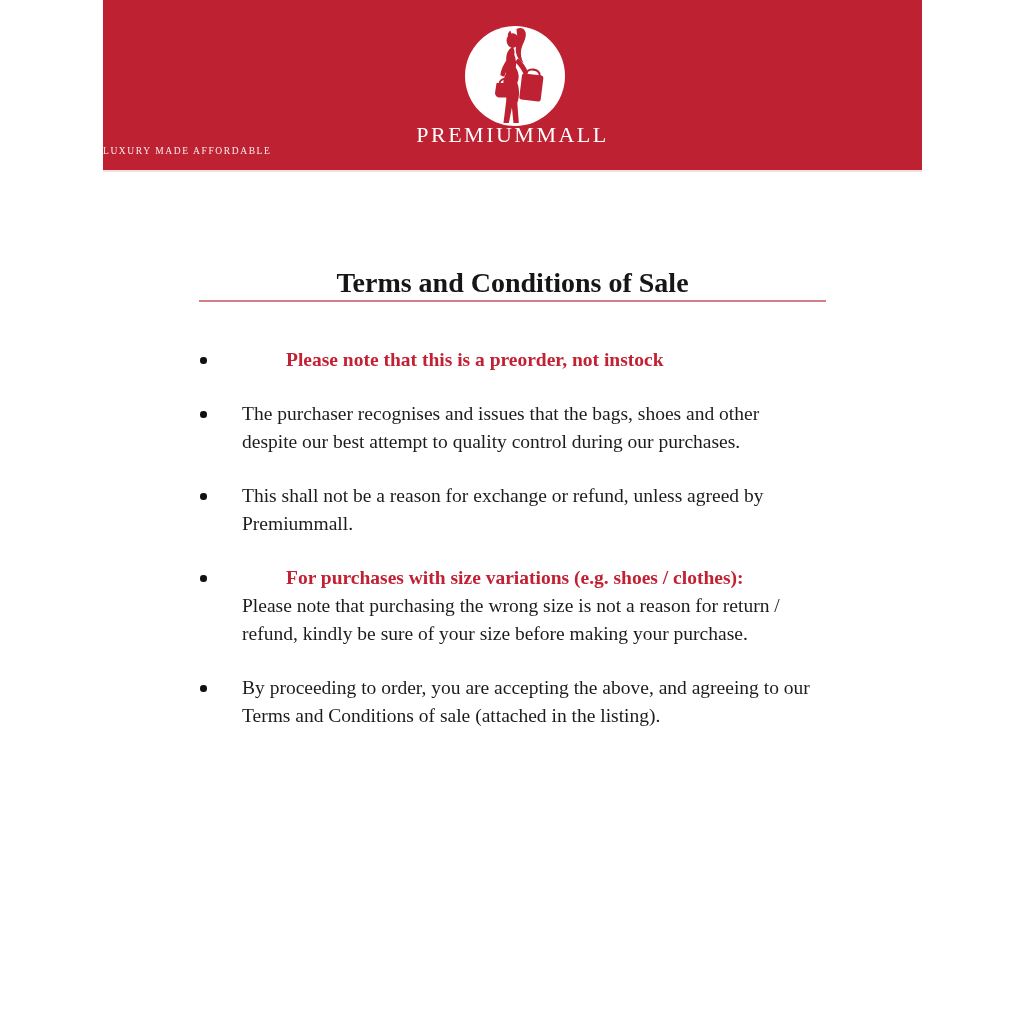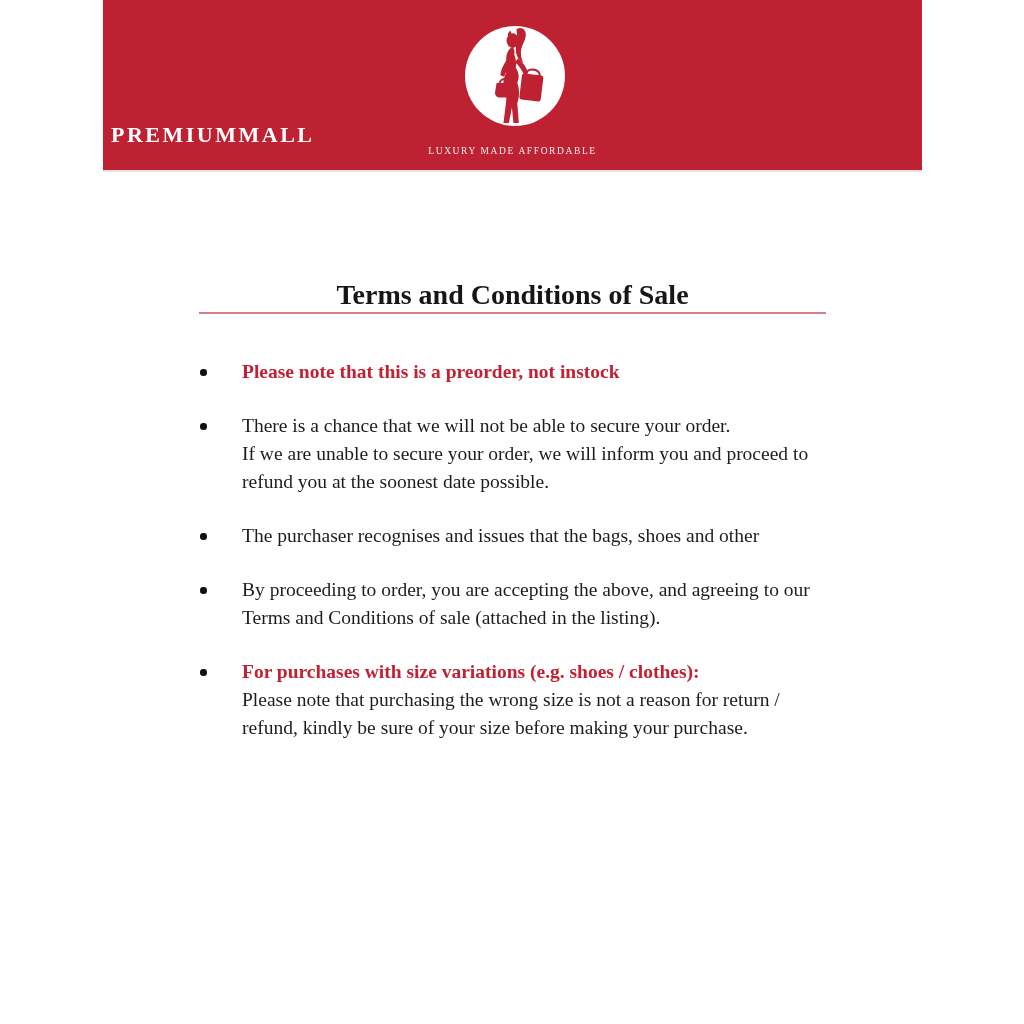--- a/index.html
+++ b/index.html
@@ -42,47 +42,45 @@
     top: 0;
     width: 100%;
     height: 100%;
     color: var(--brand-red, #BE2131);
   }
   .brand-name {
     position: absolute;
     left: 0;
     top: 122px;
     width: 100%;
-    text-align: left;
+    text-align: center;
     color: var(--banner-text, #ffffff);
     font-size: 22px;
     letter-spacing: 2.5px;
-    font-weight: 700;
-    white-space: nowrap;
-    padding-left: 8px;
+    font-weight: 400;
+    white-space: nowrap;
   }
   .brand-tagline {
     position: absolute;
     left: 0;
     top: 146px;
     width: 100%;
-    text-align: center;
     color: var(--banner-text, #ffffff);
     font-size: 9.5px;
     letter-spacing: 1.6px;
     font-weight: 400;
     opacity: 0.92;
     white-space: nowrap;
   }
 
   
   .content {
     position: absolute;
     left: 197px;
-    top: 12px;
+    top: 0;
     width: 631px;
     height: 905px;
   }
   .doc-title {
     position: absolute;
     left: 0;
     top: 248px;
     width: 100%;
     text-align: center;
     font-size: 28px;
@@ -130,20 +128,21 @@
     font-size: 19.5px;
     line-height: 28px;
     color: var(--body-text, #1C1C1C);
   }
   .bullet-text .line {
     white-space: nowrap;
   }
   .bullet-text .line.heading {
     color: var(--accent-red, #C22134);
     font-weight: 700;
+    margin-left: 44px;
   }
 </style>
 </head>
 <body>
 
 <div class="page">
 
   <header class="banner">
     <div class="logo-circle">
       <svg viewBox="0 0 100 130" xmlns="http://www.w3.org/2000/svg" fill="currentColor" aria-hidden="true">
@@ -188,42 +187,42 @@
     <ul class="terms-list">
         <li class="bullet-item">
           <span class="marker"></span>
           <div class="bullet-text">
             <div class="line heading">Please note that this is a preorder, not instock</div>
           </div>
         </li>
         <li class="bullet-item">
           <span class="marker"></span>
           <div class="bullet-text">
-            <div class="line">There is a chance that we will not be able to secure your order.</div>
-            <div class="line">If we are unable to secure your order, we will inform you and proceed to</div>
-            <div class="line">refund you at the soonest date possible.</div>
-          </div>
-        </li>
-        <li class="bullet-item">
-          <span class="marker"></span>
-          <div class="bullet-text">
             <div class="line">The purchaser recognises and issues that the bags, shoes and other</div>
-          </div>
-        </li>
-        <li class="bullet-item">
-          <span class="marker"></span>
-          <div class="bullet-text">
-            <div class="line">By proceeding to order, you are accepting the above, and agreeing to our</div>
-            <div class="line">Terms and Conditions of sale (attached in the listing).</div>
+            <div class="line">despite our best attempt to quality control during our purchases.</div>
+          </div>
+        </li>
+        <li class="bullet-item">
+          <span class="marker"></span>
+          <div class="bullet-text">
+            <div class="line">This shall not be a reason for exchange or refund, unless agreed by</div>
+            <div class="line">Premiummall.</div>
           </div>
         </li>
         <li class="bullet-item">
           <span class="marker"></span>
           <div class="bullet-text">
             <div class="line heading">For purchases with size variations (e.g. shoes / clothes):</div>
             <div class="line">Please note that purchasing the wrong size is not a reason for return /</div>
             <div class="line">refund, kindly be sure of your size before making your purchase.</div>
           </div>
         </li>
+        <li class="bullet-item">
+          <span class="marker"></span>
+          <div class="bullet-text">
+            <div class="line">By proceeding to order, you are accepting the above, and agreeing to our</div>
+            <div class="line">Terms and Conditions of sale (attached in the listing).</div>
+          </div>
+        </li>
       </ul>
   </main>
 
 </div>
 
 </body></html>

